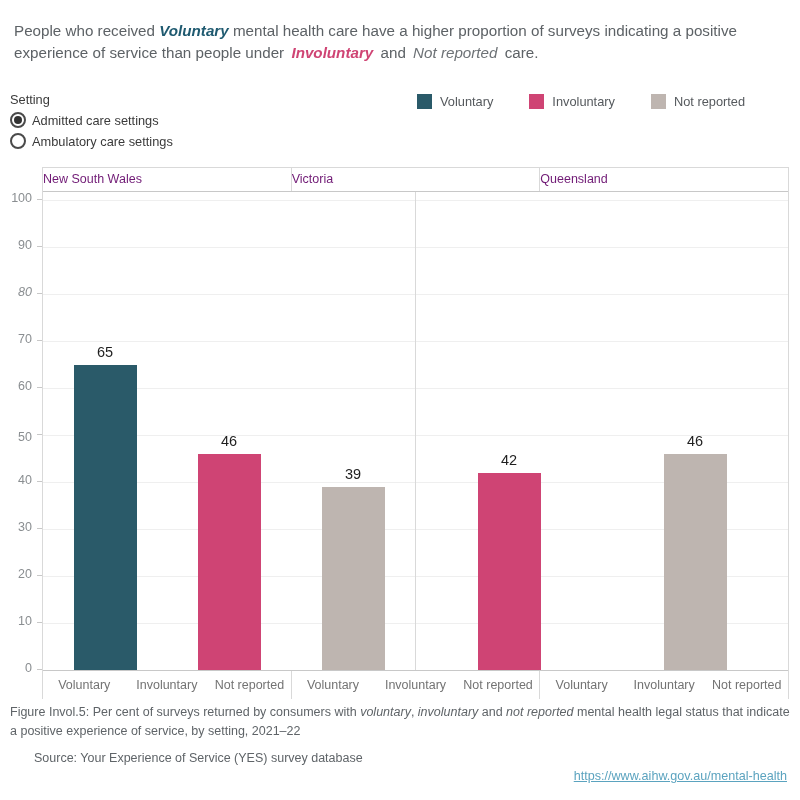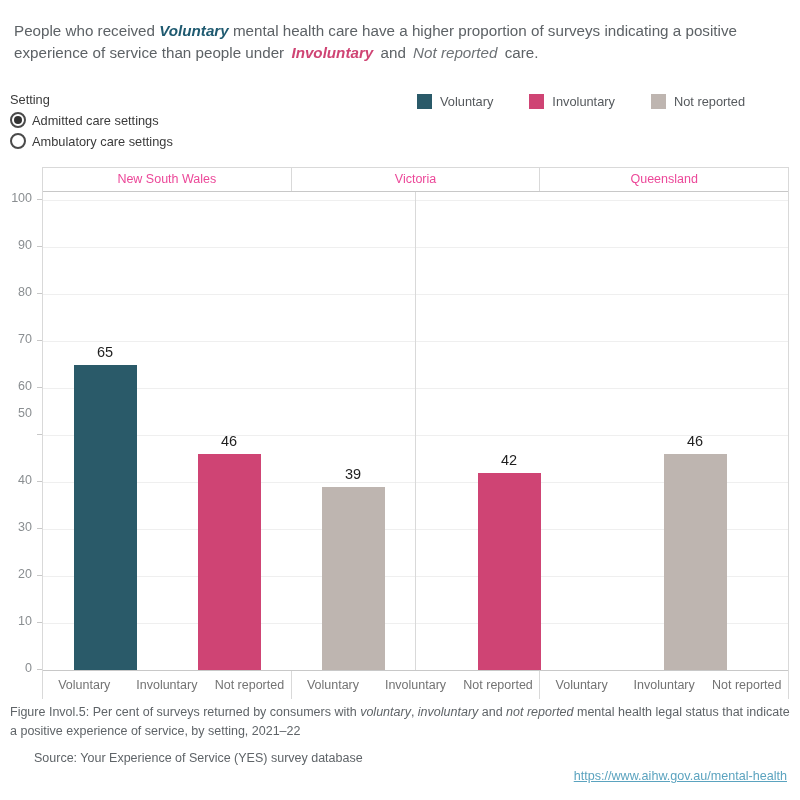--- a/index.html
+++ b/index.html
@@ -27,21 +27,21 @@
   }
   .radio-text{font-size:12.8px;color:#3a3a3a;}
   .legend{position:absolute;left:417px;top:94px;display:flex;gap:36px;align-items:center;}
   .legend-item{display:flex;align-items:center;}
   .legend-swatch{width:15px;height:15px;margin-right:8px;flex:none;}
   .legend-text{font-size:12.8px;color:#55595d;white-space:nowrap;}
 
   .chart{position:absolute;left:42px;top:167px;width:745px;
     border-left:1px solid #d9d9d9;border-right:1px solid #d9d9d9;}
   .header-row{display:flex;height:23px;border-top:1px solid #d9d9d9;border-bottom:1px solid #c8c8c8;}
-  .panel-header{flex:1;text-align:center;line-height:23px;font-size:12.5px;color:#ec4899;overflow:hidden;}
+  .panel-header{flex:1;text-align:left;line-height:23px;font-size:12.5px;color:#701a75;overflow:hidden;}
   .panel-header + .panel-header{border-left:1px solid #d9d9d9;}
   .plot-row{display:flex;height:478px;border-bottom:1px solid #c8c8c8;position:relative;}
   .gridline{position:absolute;left:0;right:0;height:1px;background:#efefef;}
   .panel{flex:1;display:flex;align-items:flex-end;justify-content:space-around;position:relative;}
   .panel + .panel{border-left:1px solid #d9d9d9;}
   .bar-slot{display:flex;flex-direction:column;align-items:center;justify-content:flex-end;flex:1;}
   .bar-value{font-size:14.5px;color:#1f1f1f;margin-bottom:5px;}
   .bar{width:63px;}
   .xlabel-row{display:flex;height:28px;}
   .xlabel-panel{flex:1;display:flex;}
@@ -92,27 +92,27 @@
     <div class="ytick-label" style="top: 661px;">0</div>
     <div class="ytick-mark" style="top: 669px;"></div>
     <div class="ytick-label" style="top: 614px;">10</div>
     <div class="ytick-mark" style="top: 622px;"></div>
     <div class="ytick-label" style="top: 567px;">20</div>
     <div class="ytick-mark" style="top: 575px;"></div>
     <div class="ytick-label" style="top: 520px;">30</div>
     <div class="ytick-mark" style="top: 528px;"></div>
     <div class="ytick-label" style="top: 473px;">40</div>
     <div class="ytick-mark" style="top: 481px;"></div>
-    <div class="ytick-label" style="top: 406px;">50</div>
+    <div class="ytick-label" style="top: 430px;">50</div>
     <div class="ytick-mark" style="top: 434px;"></div>
     <div class="ytick-label" style="top: 379px;">60</div>
     <div class="ytick-mark" style="top: 387px;"></div>
     <div class="ytick-label" style="top: 332px;">70</div>
     <div class="ytick-mark" style="top: 340px;"></div>
-    <div class="ytick-label" style="top: 285px;">80</div>
+    <div class="ytick-label" style="top: 285px; font-style: italic;">80</div>
     <div class="ytick-mark" style="top: 293px;"></div>
     <div class="ytick-label" style="top: 238px;">90</div>
     <div class="ytick-mark" style="top: 246px;"></div>
     <div class="ytick-label" style="top: 191px;">100</div>
     <div class="ytick-mark" style="top: 199px;"></div>
   </div>
 
 <div class="chart">
   <div class="header-row">
       <div class="panel-header">New South Wales</div>

